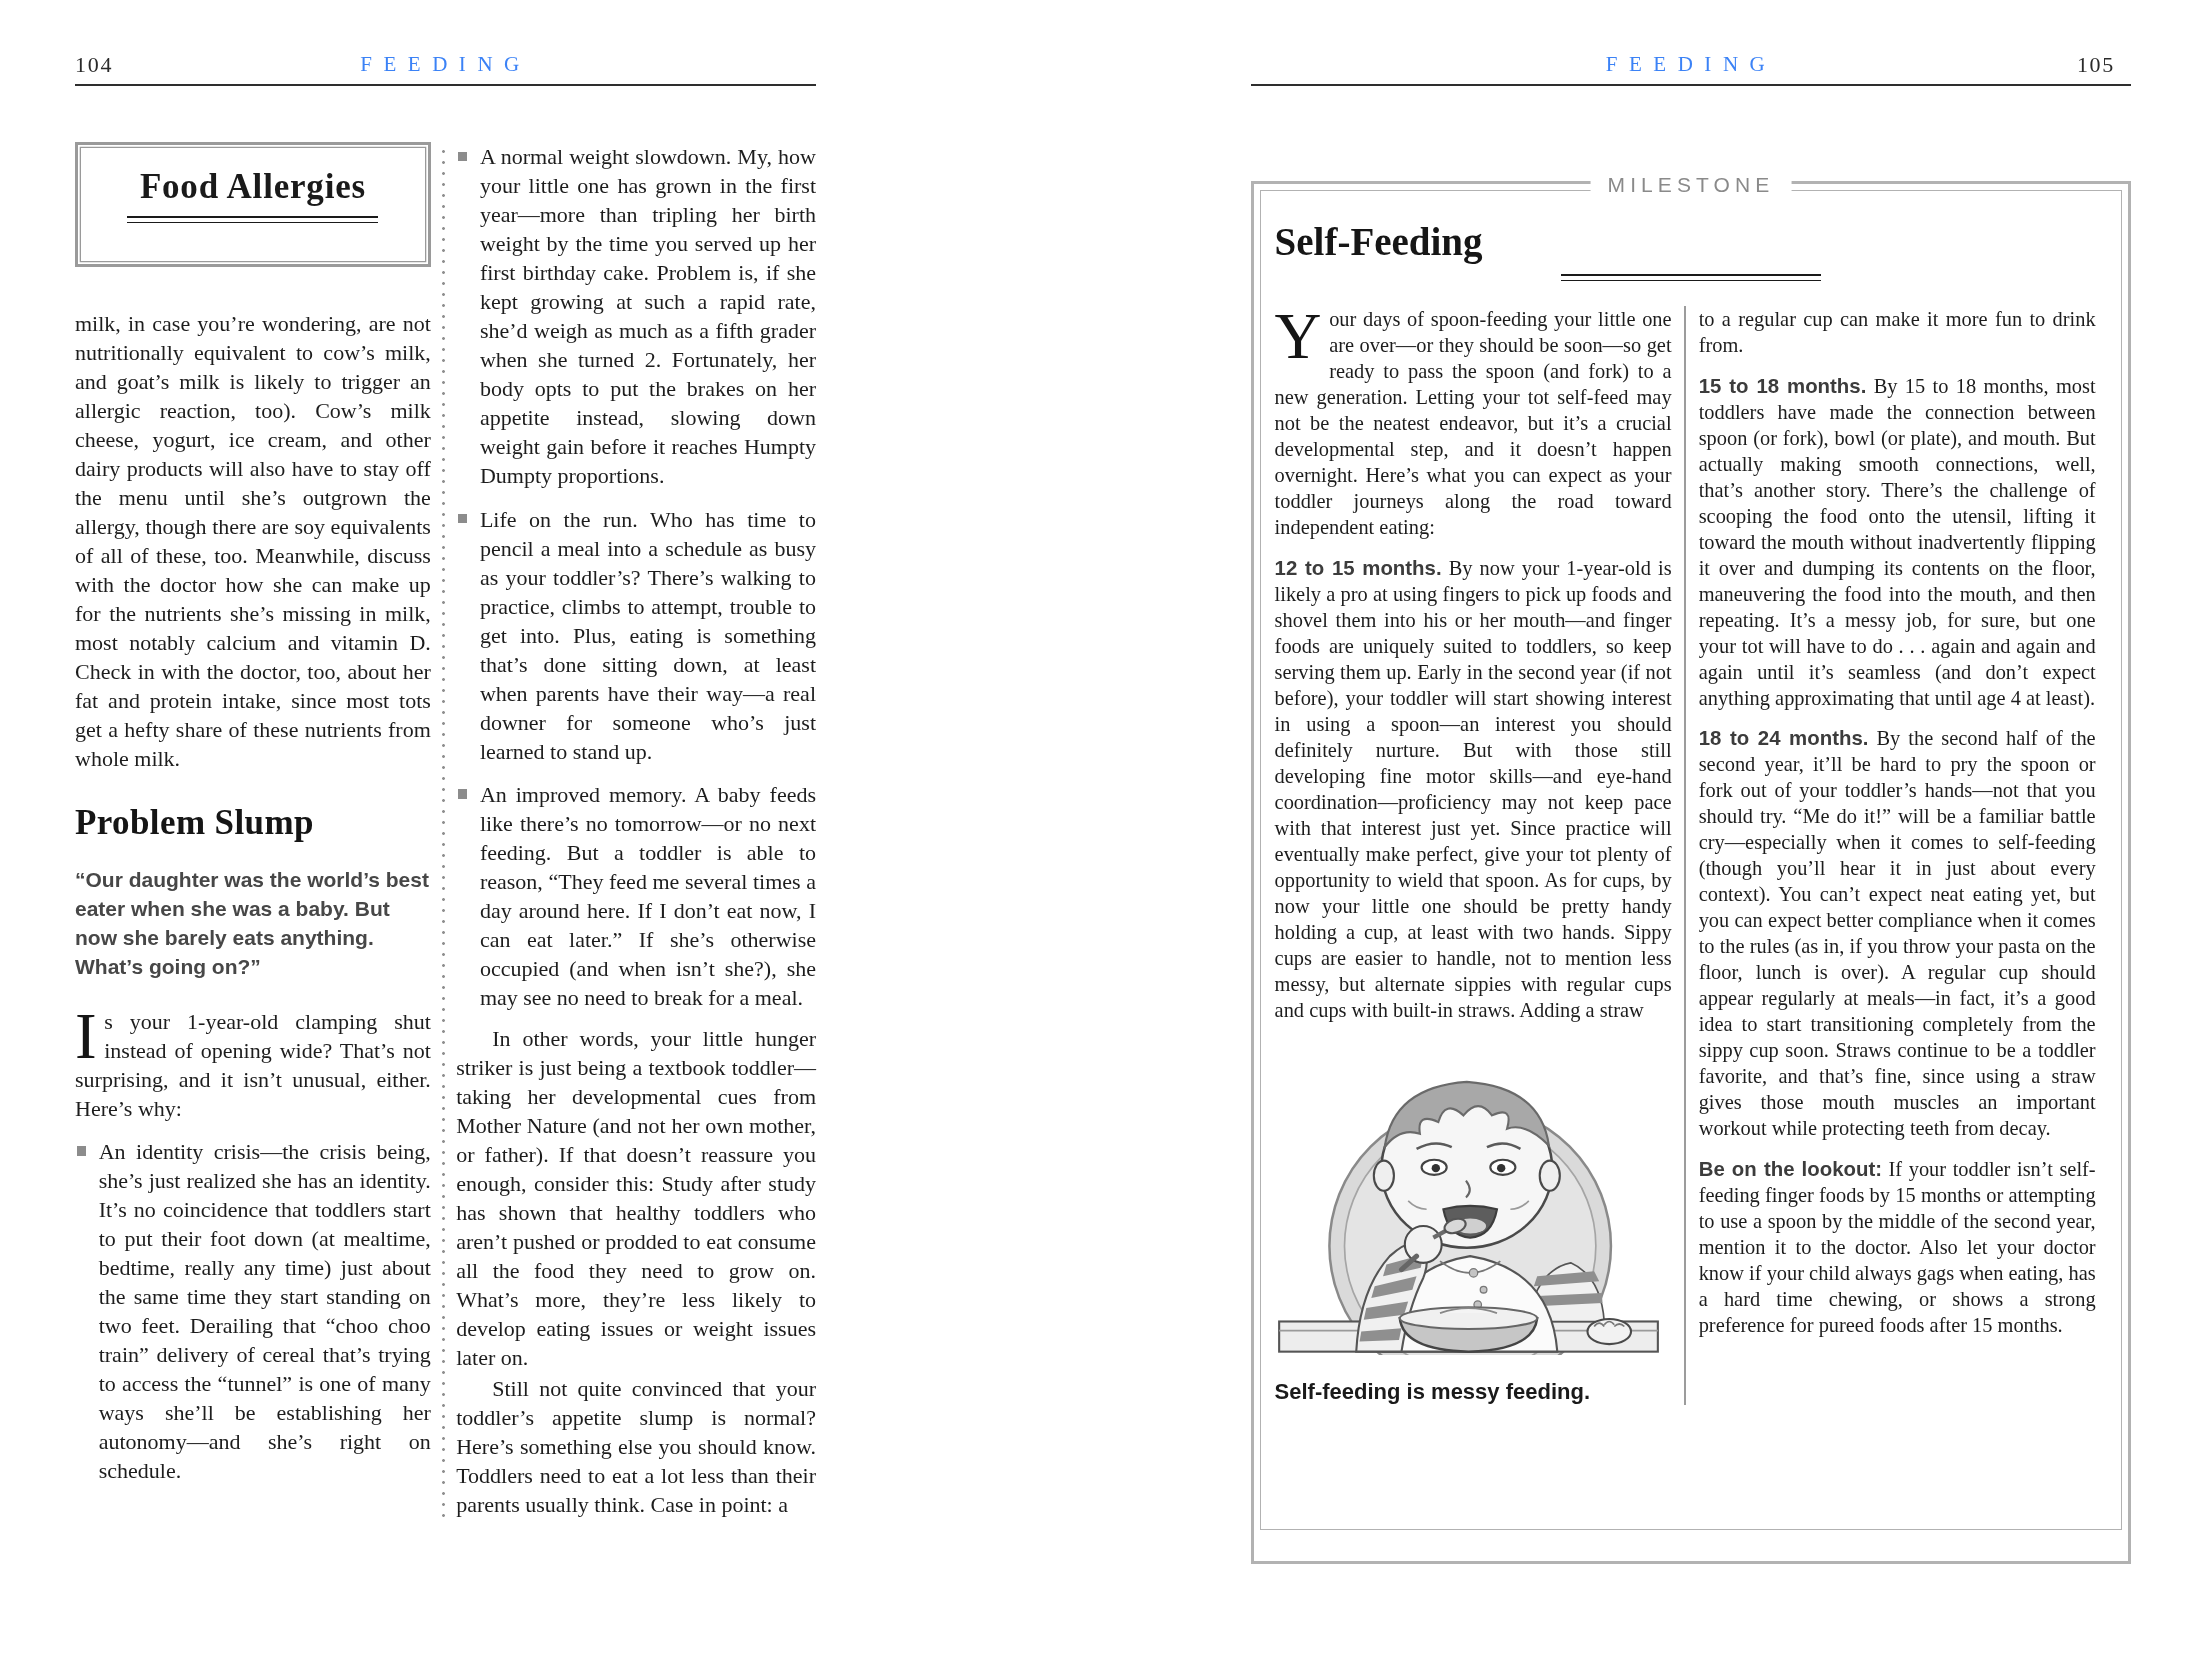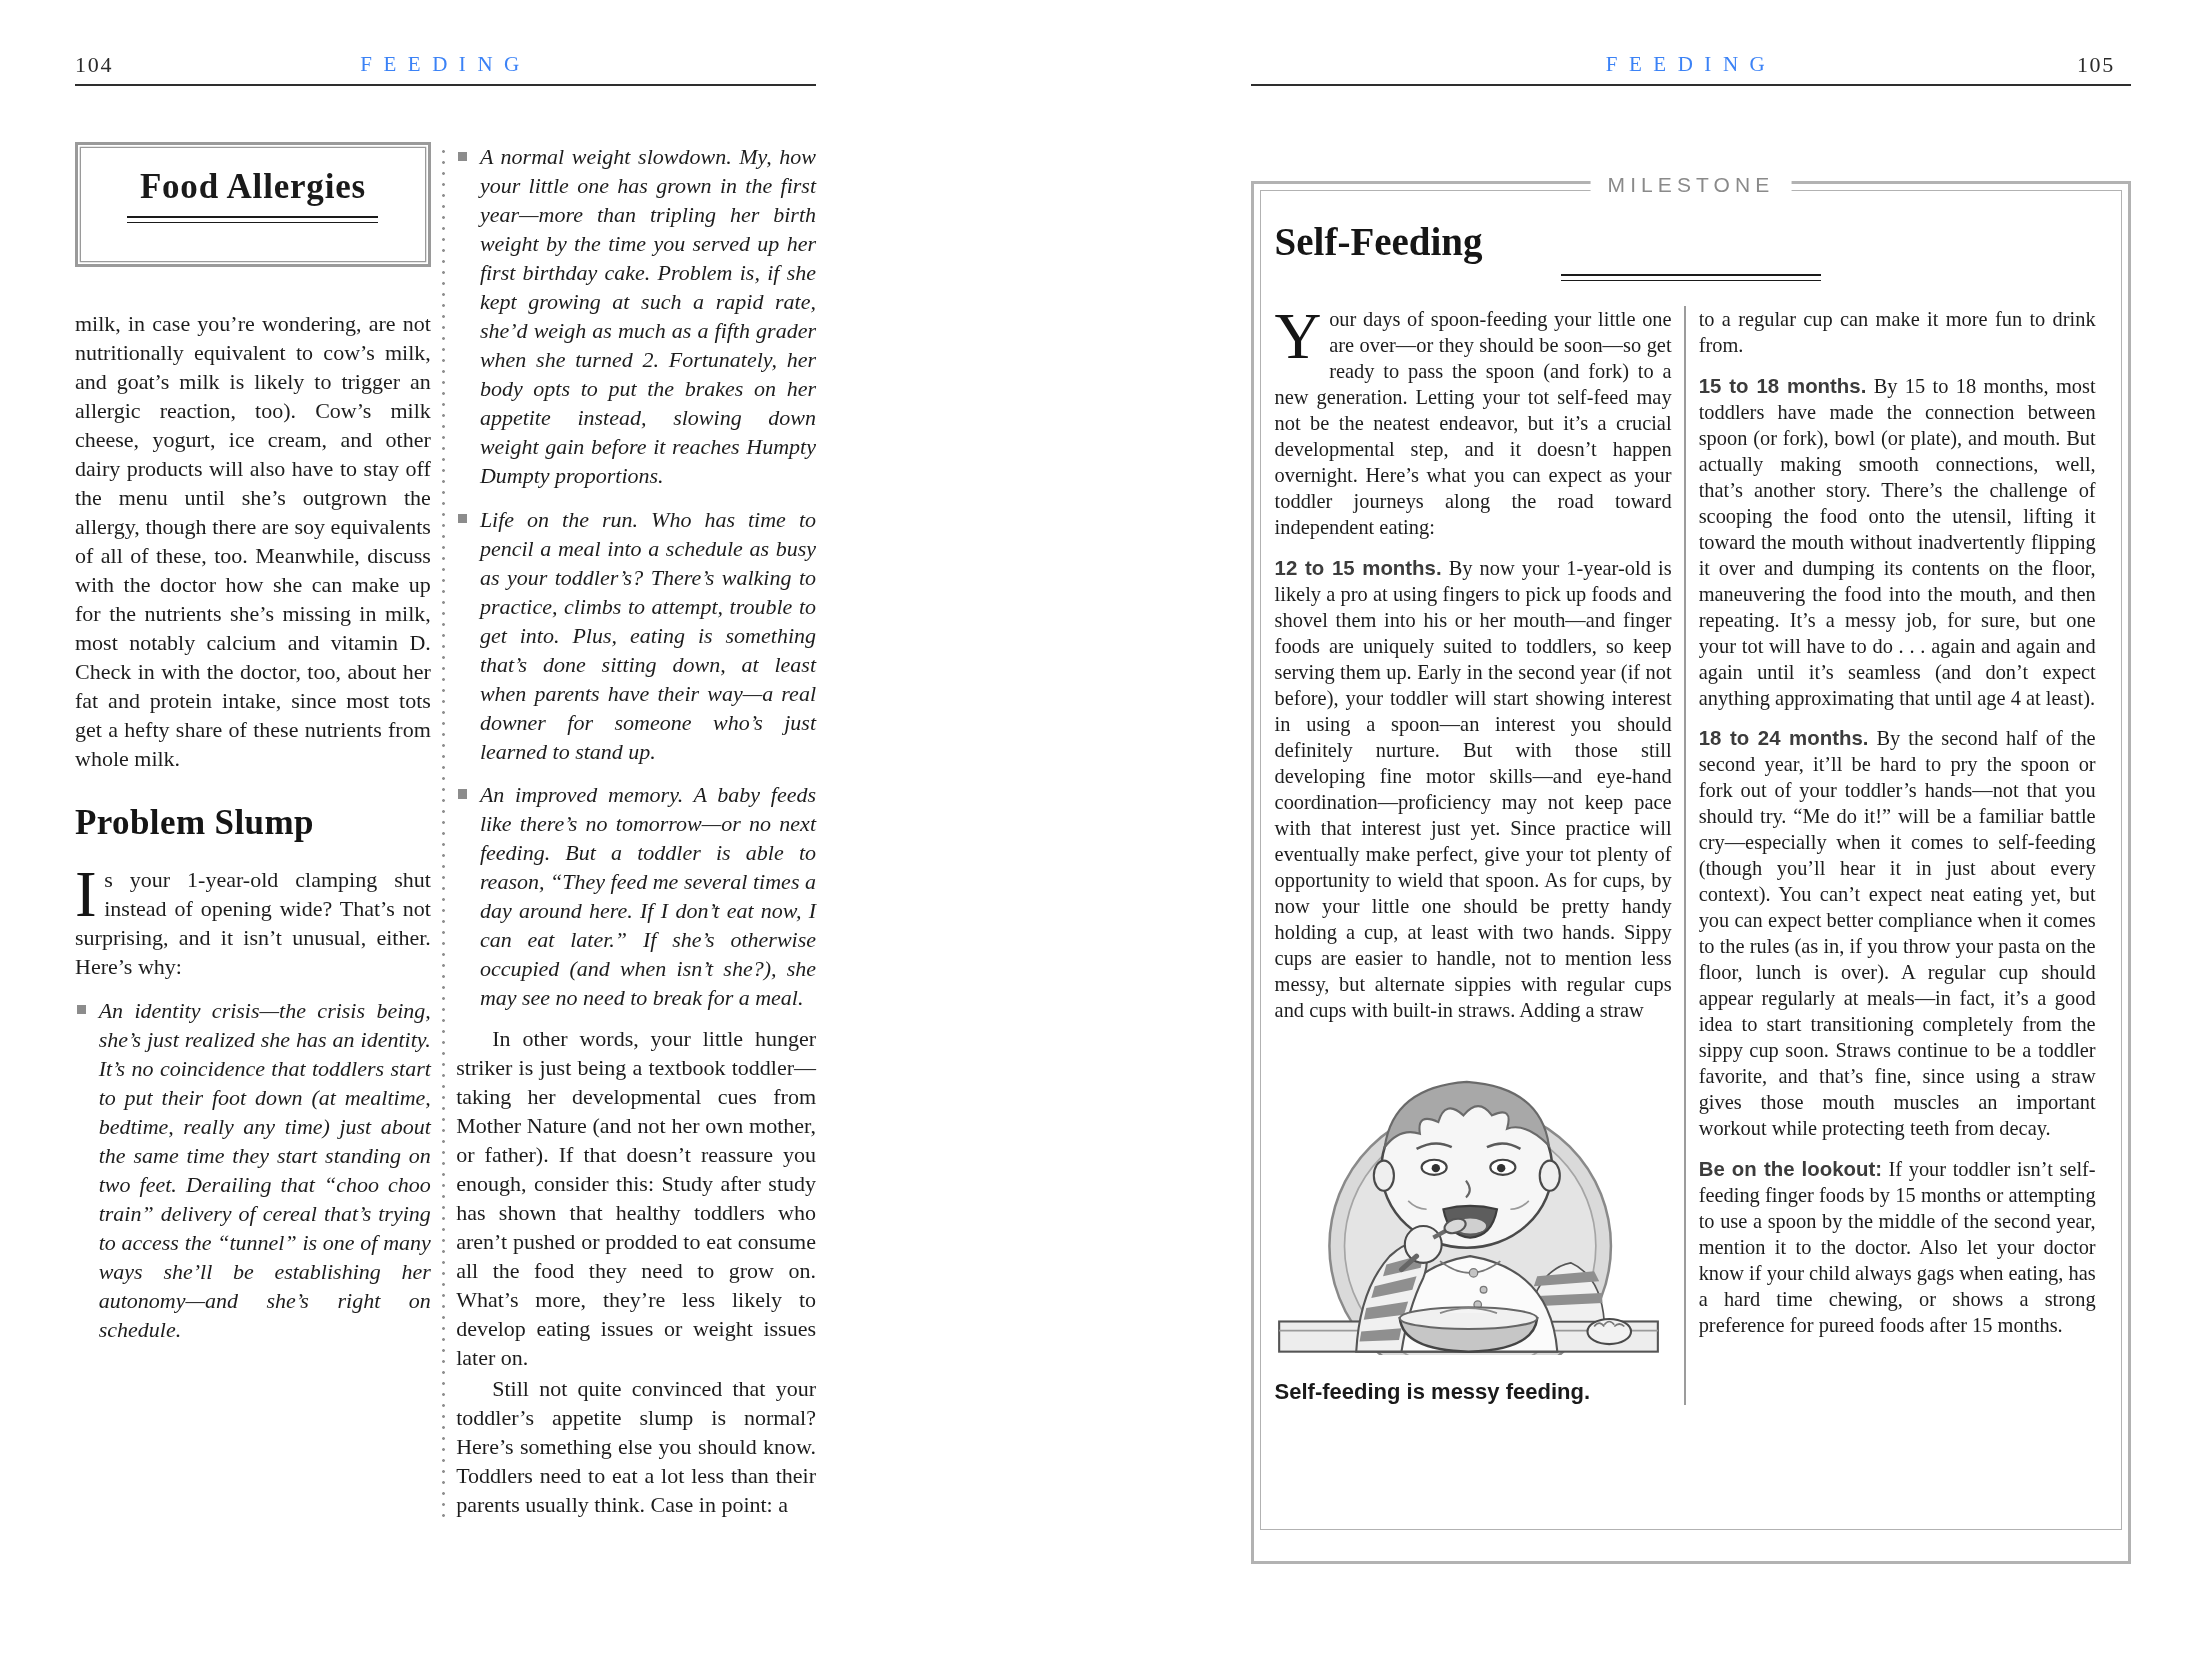--- a/index.html
+++ b/index.html
@@ -52,21 +52,21 @@
   .section-heading{font-size:35px;font-weight:bold;color:#151515;margin:30.5px 0 22px 0;letter-spacing:0.4px;}
   .quote{
     font-family:"Liberation Sans","DejaVu Sans",sans-serif;font-weight:bold;
     font-size:21px;line-height:29px;color:#474747;text-align:left;margin-bottom:25.4px;
   }
   .after-quote{margin-bottom:0;}
 
   
   .bullet{display:flex;margin-top:14.4px;}
   .bullet-marker{width:9.3px;height:9.3px;background:#8c8c8c;margin:9.3px 12.7px 0 1.7px;flex-shrink:0;}
-  .bullet .body-text{flex:1;font-style:italic;}
+  .bullet .body-text{flex:1;}
   .indent{text-indent:36px;margin-top:1.7px;}
 
   
   .milestone-box{
     position:relative;border:3.4px solid #b2b2b2;margin-top:95px;min-height:1383px;
     box-sizing:border-box;
   }
   .milestone-inner{
     border:1.7px solid #b2b2b2;margin:6px;padding:12px 13.6px 18.7px 13.6px;min-height:1340px;
     box-sizing:border-box;
@@ -107,20 +107,21 @@
     <div class="col c1">
       <div class="allergy-box">
         <div class="box-title">Food Allergies</div>
         <div class="double-rule"></div>
       </div>
 
       <p class="body-text">milk, in case you’re wondering, are not nutritionally equivalent to cow’s milk, and goat’s milk is likely to trigger an allergic reaction, too). Cow’s milk cheese, yogurt, ice cream, and other dairy products will also have to stay off the menu until she’s outgrown the allergy, though there are soy equivalents of all of these, too. Meanwhile, discuss with the doctor how she can make up for the nutrients she’s missing in milk, most notably calcium and vitamin D. Check in with the doctor, too, about her fat and protein intake, since most tots get a hefty share of these nutrients from whole milk.</p>
 
       <div class="section-heading">Problem Slump</div>
 
+      <p class="quote">“Our daughter was the world’s best eater when she was a baby. But now she barely eats anything. What’s going on?”</p>
 
       <p class="body-text dropcap after-quote">Is your 1-year-old clamping shut instead of opening wide? That’s not surprising, and it isn’t unusual, either. Here’s why:</p>
 
       <div class="bullet">
         <span class="bullet-marker"></span>
         <p class="body-text">An identity crisis—the crisis being, she’s just realized she has an identity. It’s no coincidence that toddlers start to put their foot down (at mealtime, bedtime, really any time) just about the same time they start standing on two feet. Derailing that “choo choo train” delivery of cereal that’s trying to access the “tunnel” is one of many ways she’ll be establishing her autonomy—and she’s right on schedule.</p>
       </div>
     </div>
 
     <div class="dotted-divider"></div>

